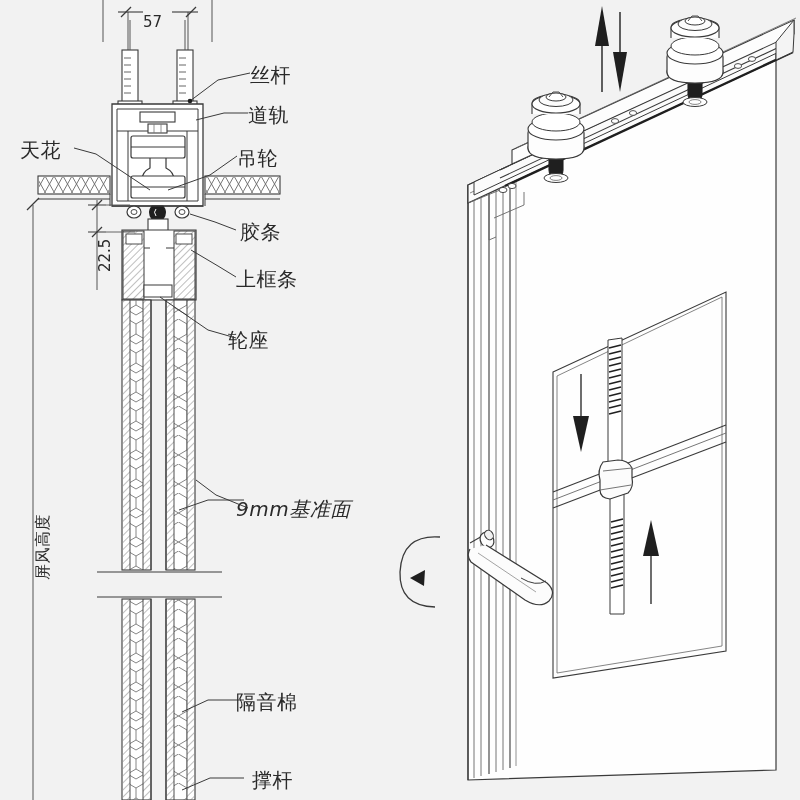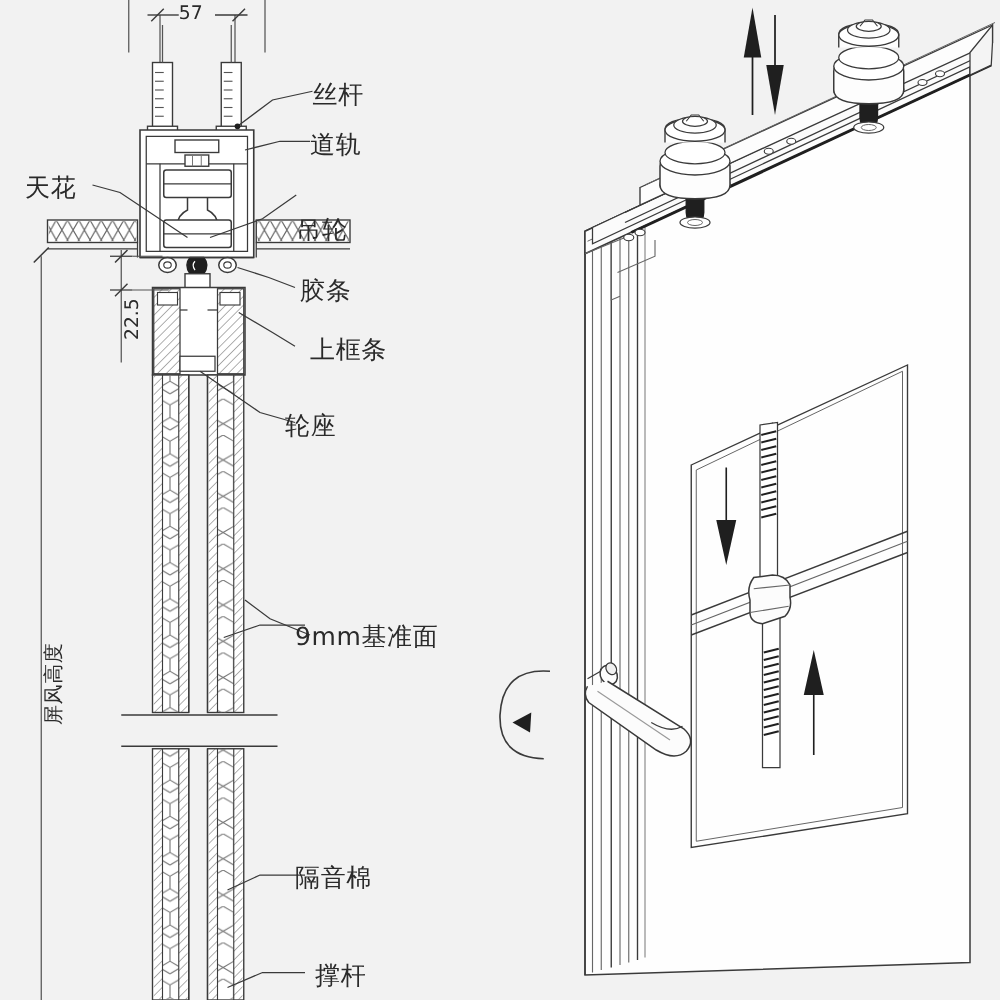--- a/index.html
+++ b/index.html
@@ -400,23 +400,23 @@
     <g>
       <path d="M440 537 Q402 534 400 572 Q399 606 435 607" fill="none" stroke="#3a3a3a" stroke-width="1.3"></path>
       <path d="M410 578 L425 570 L424 586 Z" fill="#1f1f1f" stroke="none"></path>
     </g>
   </g>
 </svg>
 
 <div class="lbl" style="left:250px;top:62px;">丝杆</div>
 <div class="lbl" style="left:248px;top:102px;">道轨</div>
 <div class="lbl" style="left:20px;top:137px;">天花</div>
-<div class="lbl" style="left:237px;top:145px;margin-top:25px;">吊轮</div>
+<div class="lbl" style="left:237px;top:145px;">吊轮</div>
 <div class="lbl" style="left:240px;top:219px;">胶条</div>
-<div class="lbl" style="left:236px;top:266px;margin-left:12px;">上框条</div>
+<div class="lbl" style="left:236px;top:266px;">上框条</div>
 <div class="lbl" style="left:228px;top:327px;">轮座</div>
-<div class="lbl" style="left:236px;top:496px;">9mm基准面</div>
+<div class="lbl" style="left:236px;top:496px;font-style:italic;">9mm基准面</div>
 <div class="lbl" style="left:236px;top:689px;font-family:Liberation Mono, monospace;">隔音棉</div>
 <div class="lbl" style="left:252px;top:767px;">撑杆</div>
 
-<div class="dim" style="left:143px;top:1px;">57</div>
+<div class="dim" style="left:143px;top:13px;">57</div>
 <div class="dim vert" style="left:96px;top:272px;">22.5</div>
 <div class="lbl vert" style="left:33px;top:580px;font-size:16px;">屏风高度</div>
 
 </body></html>

